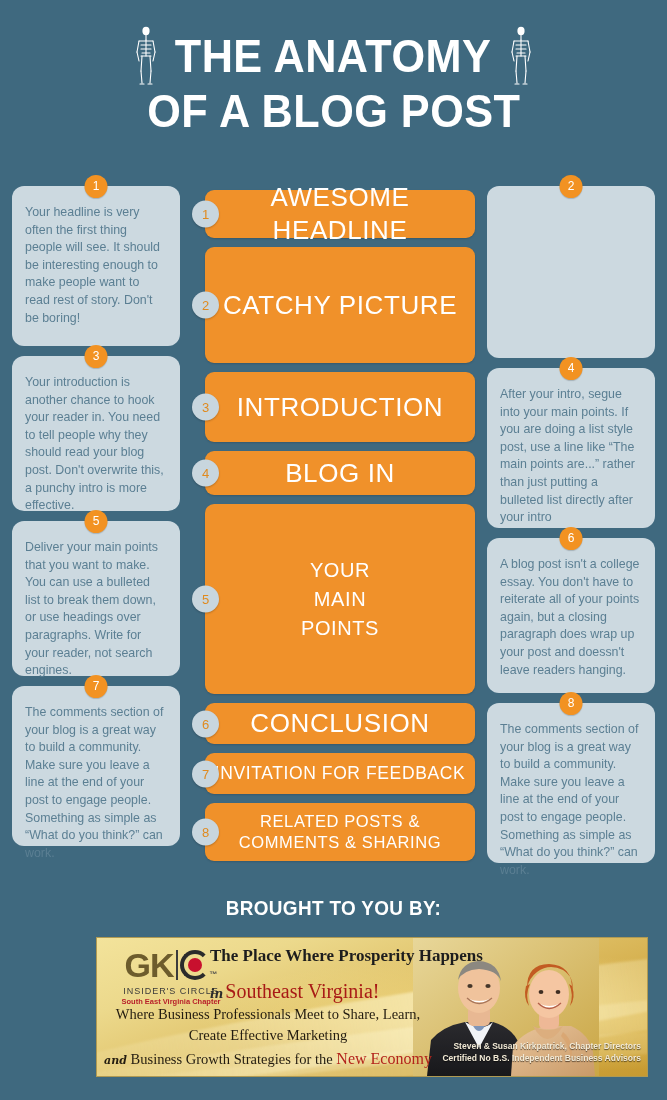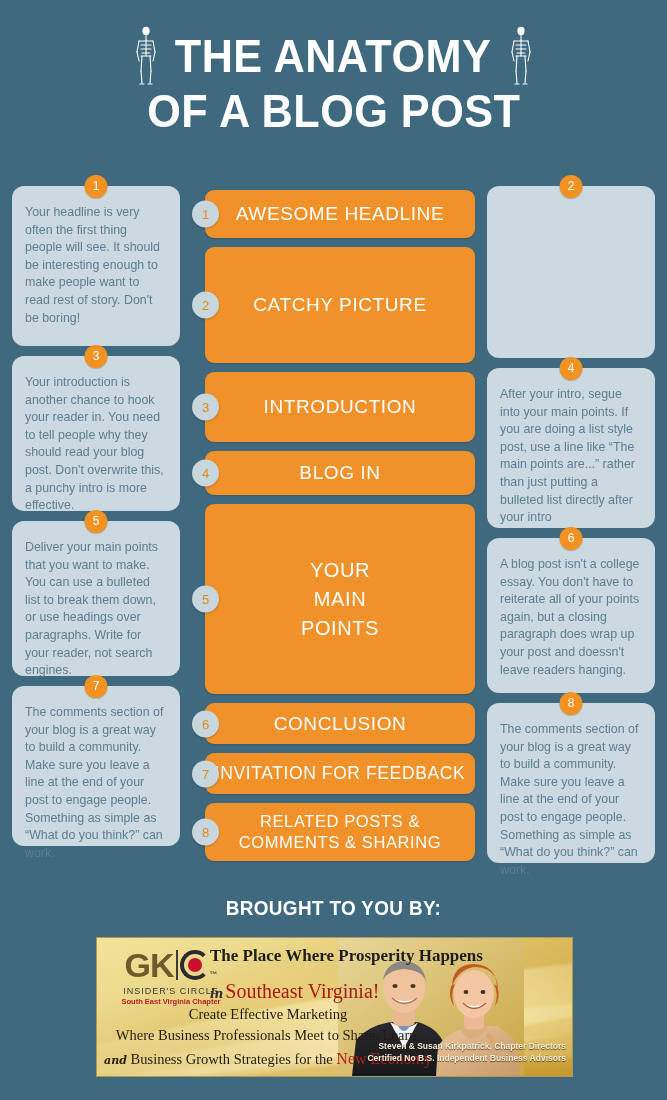--- a/index.html
+++ b/index.html
@@ -114,21 +114,21 @@
     margin-bottom: 9px;
     margin-left: 13px;
     display: flex;
     align-items: center;
     justify-content: center;
     box-sizing: border-box;
     box-shadow: 0 1px 2px rgba(0,0,0,0.15);
   }
   .bar-label {
     color: #ffffff;
-    font-size: 19px;
+    font-size: 26px;
     letter-spacing: 0.6px;
     text-align: center;
     line-height: 1.26;
     white-space: pre-line;
     padding: 0 8px;
   }
   .bar .circ {
     position: absolute;
     left: -13px;
     top: 50%;
@@ -168,21 +168,21 @@
     font-size: 21px;
     letter-spacing: 0.4px;
     transform: scaleX(0.9);
   }
 
   
   .banner-wrap {
     position: absolute;
     left: 96px;
     top: 937px;
-    width: 477px;
+    width: 552px;
     height: 140px;
     overflow: hidden;
     border: 1px solid #b09a52;
     box-sizing: border-box;
   }
   .banner {
     position: absolute;
     inset: 0;
     background:
       radial-gradient(ellipse at 78% 55%, rgba(255,235,150,0.55) 0%, rgba(214,170,60,0.0) 55%),
@@ -528,22 +528,22 @@
       </div>
 
       <div class="banner-head">
         <div class="bh-line1">The Place Where Prosperity Happens</div>
         <div class="bh-line2">
           <span class="bh-in">in</span><span>Southeast Virginia!</span>
         </div>
       </div>
 
       <div class="banner-mid">
+        <div>Where Business Professionals Meet to Share, Learn,</div>
         <div>Create Effective Marketing</div>
-        <div>Where Business Professionals Meet to Share, Learn,</div>
         <div>
           <span class="bm-and">and</span>
           <span>Business Growth Strategies for the</span>
           <span class="bm-red">New Economy</span>
         </div>
       </div>
 
       <div class="credit">Steven &amp; Susan Kirkpatrick, Chapter Directors
 Certified No B.S. Independent Business Advisors</div>
     </div>

